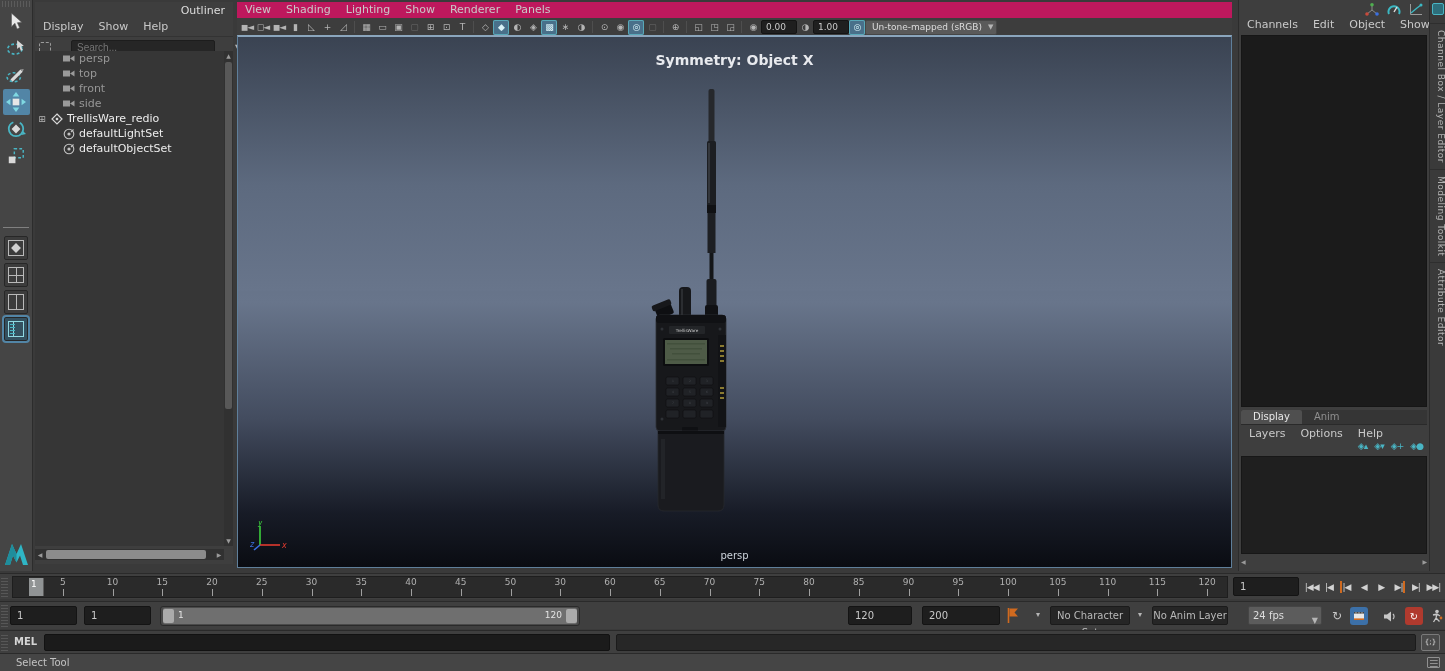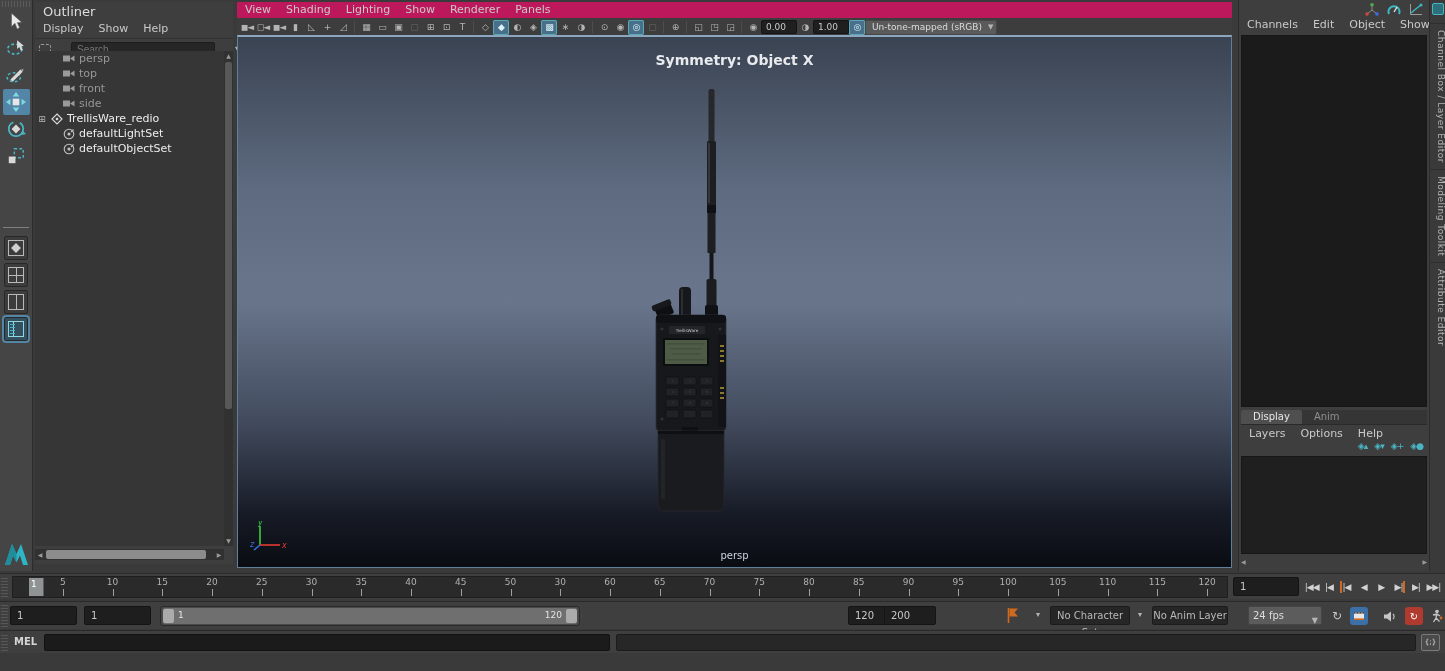--- a/index.html
+++ b/index.html
@@ -26,21 +26,21 @@
   .lb-hh { position:absolute; left:3px; right:3px; top:50%; height:1px; background:#b9b9b9; }
   .lb-col { position:absolute; top:3px; bottom:3px; left:8px; width:1px; background:#b9b9b9; }
   .lb-dia { position:absolute; left:50%; top:50%; width:7px; height:7px; background:#cfcfcf;
             transform:translate(-50%,-50%) rotate(45deg); }
   .lb-lines { position:absolute; left:5px; top:6px; width:5px; height:10px;
               background:repeating-linear-gradient(#49b5c4 0 1px,transparent 1px 3px); }
   .maya-logo { position:absolute; left:3px; bottom:4px; width:27px; height:26px; }
 
   
   .outliner { position:absolute; left:35px; top:2px; width:198px; height:562px; background:#3e3e3e; }
-  .ol-title { padding:2px 8px 1px 8px; color:#dddddd; font-size:13px; }
+  .ol-title { padding:2px 8px 1px 8px; color:#dddddd; font-size:11px;text-align:right; }
   .ol-menus { display:flex; gap:0; padding:2px 8px 3px 8px; border-bottom:1px solid #333; }
   .mi { color:#c9c9c9; font-size:11px; margin-right:15px; }
   .ol-search { display:flex; align-items:center; gap:20px; padding:3px 4px; }
   .filter-ic { width:12px; height:12px; border:1px dashed #9a9a9a; border-radius:2px; flex:0 0 auto; }
   .ol-search input { flex:1; background:#262626; border:1px solid #1d1d1d; border-radius:2px;
                      color:#bbbbbb; font-size:10px; height:15px; padding:0 5px; outline:none; }
   .dd-tri { color:#b5b5b5; font-size:8px; }
   .ol-list { position:absolute; left:0; right:9px; top:49px; bottom:18px; background:#363636; overflow:hidden; }
   .ol-row { display:flex; align-items:center; height:15px; padding-left:14px; gap:4px; }
   .ol-row .exp { width:10px; color:#b5b5b5; font-size:9px; text-align:center; }
@@ -655,21 +655,21 @@
     <div class="rfield" style="left:10px;width:67px;">1</div>
     <div class="rfield" style="left:84px;width:67px;">1</div>
     <div class="rs-track">
       <div class="rs-bar"></div>
       <div class="rs-h" style="left:2px;"></div>
       <div class="rs-h" style="right:2px;"></div>
       <span class="rs-lab" style="left:17px;">1</span>
       <span class="rs-lab" style="right:17px;">120</span>
     </div>
     <div class="rfield" style="left:848px;width:64px;">120</div>
-    <div class="rfield" style="left:884px;width:52px;">200</div>
+    <div class="rfield" style="left:922px;width:78px;">200</div>
     <svg style="position:absolute;left:1006px;top:5px;" width="14" height="17" viewBox="0 0 14 17">
         <line x1="2.5" y1="1" x2="2.5" y2="16" stroke="#d06a1f" stroke-width="1.6"></line>
         <path d="M3.5 1.5 H12 L8.5 5.5 L12 9.5 H3.5 Z" fill="#d06a1f"></path>
       </svg>
     <span class="dd-tri" style="position:absolute;left:1036px;top:8px;">▾</span>
     <div class="dsel" style="left:1050px;width:80px;">No Character Set</div>
     <span class="dd-tri" style="position:absolute;left:1138px;top:8px;">▾</span>
     <div class="dsel" style="left:1152px;width:76px;">No Anim Layer</div>
     <div class="fps-dd">
       <span>24 fps</span>
@@ -703,14 +703,18 @@
   </div>
 
   <div class="row-abs melrow">
     <div class="grip-v"></div>
     <span class="mel-label">MEL</span>
     <input class="mel-input" type="text" value="" style="">
     <div class="mel-result"></div>
     <div class="se-icon">{;}</div>
   </div>
 
+  <div class="row-abs helprow">
+    <span class="help-text">Select Tool</span>
+    <span class="out-icon"></span>
+  </div>
 
 </div>
 
 </body></html>

